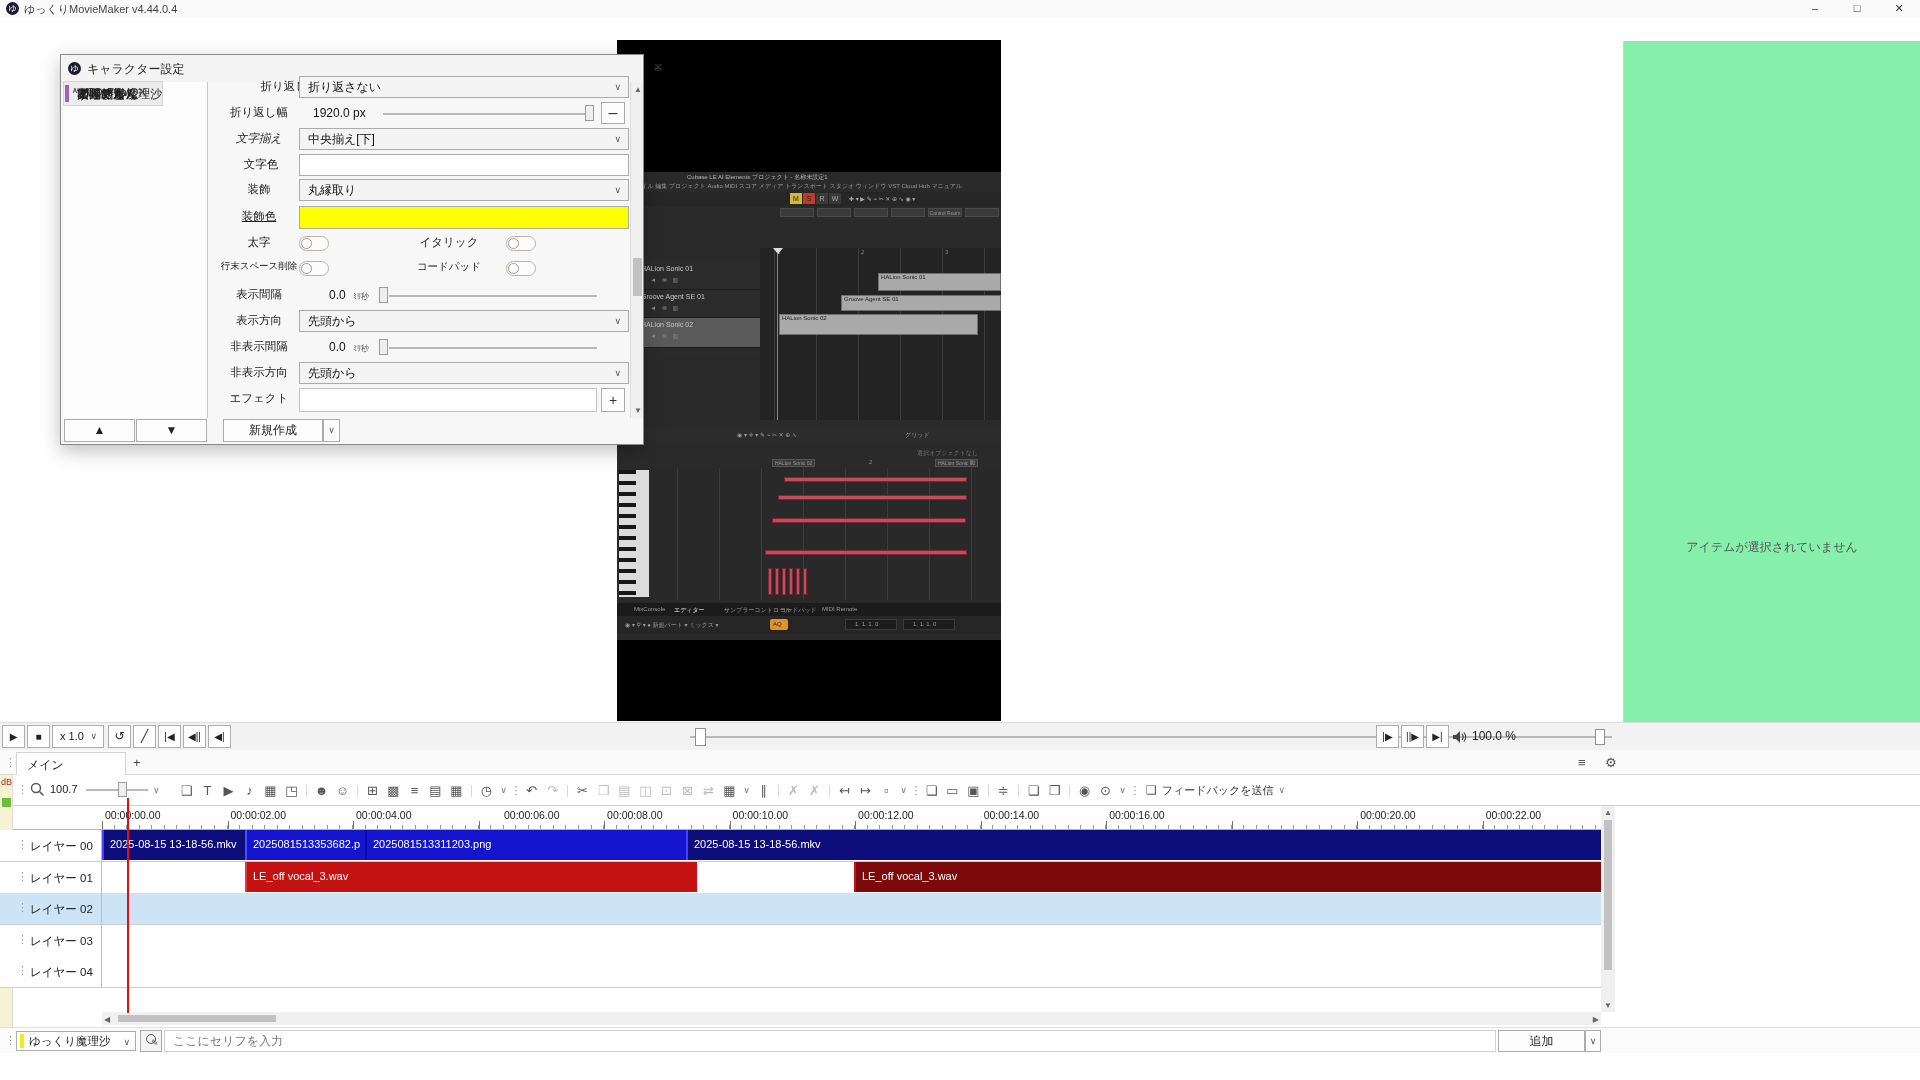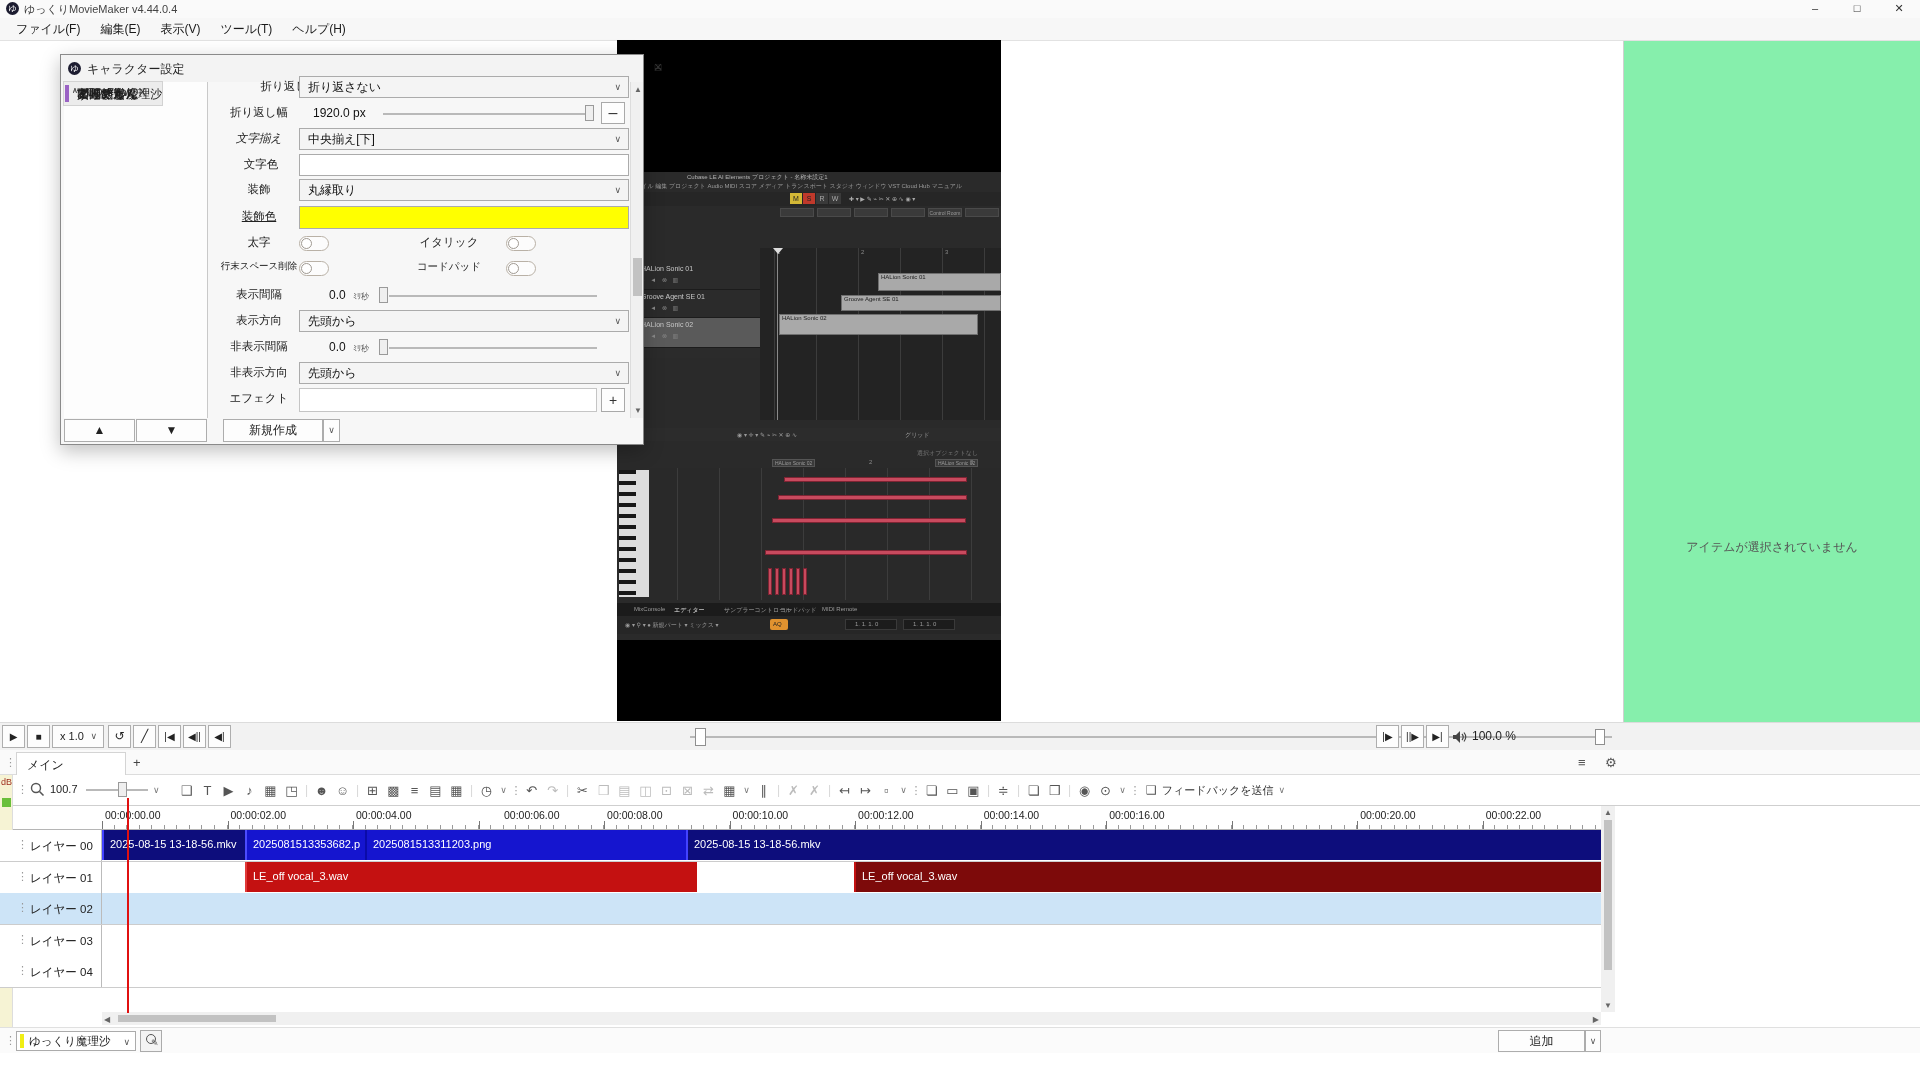--- a/index.html
+++ b/index.html
@@ -122,27 +122,20 @@
   <div id="titlebar" class="abs">
     <div id="app-icon" class="abs" style="left:6px;top:2px;">ゆ</div>
     <div id="title-text" class="abs">ゆっくりMovieMaker v4.44.0.4</div>
     <div id="main-winbtns" class="winbtns abs">
       <div class="winbtn">–</div>
       <div class="winbtn">□</div>
       <div class="winbtn">✕</div>
     </div>
   </div>
 
-  <div id="menubar" class="abs">
-      <div class="menu-item">ファイル(F)</div>
-      <div class="menu-item">編集(E)</div>
-      <div class="menu-item">表示(V)</div>
-      <div class="menu-item">ツール(T)</div>
-      <div class="menu-item">ヘルプ(H)</div>
-    </div>
 
   <div id="right-panel" class="abs">
     <div id="right-panel-text" class="abs">アイテムが選択されていません</div>
   </div>
 
   <div id="preview" class="abs">
       <div class="daw-bg"></div>
       <div class="daw-text" style="left: 70px; top: 133px; color: rgb(181, 181, 181);">Cubase LE AI Elements プロジェクト - 名称未設定1</div>
       <div class="daw-text" style="left: 12px; top: 142px; width: 370px; overflow: hidden;">ファイル 編集 プロジェクト Audio MIDI スコア メディア トランスポート スタジオ ウィンドウ VST Cloud Hub マニュアル</div>
       <div style="left: 0px; top: 152px; width: 384px; height: 14px; background: rgb(38, 38, 38);"></div>
@@ -425,20 +418,21 @@
     <div style="left:5px;top:6px;color:#999;font-size:11px;">⋮</div>
     <div id="char-combo">
       <span style="position: absolute; left: 3px; top: 2px; width: 4px; height: 14px; background: rgb(240, 238, 21);" id="char-combo-bar"></span>
       <span>ゆっくり魔理沙</span>
       <span style="position:absolute;right:5px;top:1px;font-size:9px;color:#555;">∨</span>
     </div>
     <div style="left:140px;top:2px;width:22px;height:22px;background:#f4f4f4;border:1px solid #ababab;">
       <span style="position:absolute;left:5px;top:3px;" class="person-icon"></span>
       <span style="position:absolute;left:10px;top:7px;font-size:9px;color:#555;">✎</span>
     </div>
+    <input id="serif-input" placeholder="ここにセリフを入力" style="">
     <div style="left:1498px;top:2px;width:87px;height:22px;" class="dlg-bigbtn">追加</div>
     <div style="left:1585px;top:2px;width:16px;height:22px;background:#fdfdfd;border:1px solid #adadad;text-align:center;font-size:9px;line-height:20px;color:#555;">∨</div>
   </div>
 
 
   <div id="dialog" class="abs">
     <div id="dlg-titlebar">
       <div id="dlg-icon" style="left:7px;top:7px;">ゆ</div>
       <div id="dlg-title">キャラクター設定</div>
       <div class="winbtns" style="right:2px;top:0;position:absolute;">

